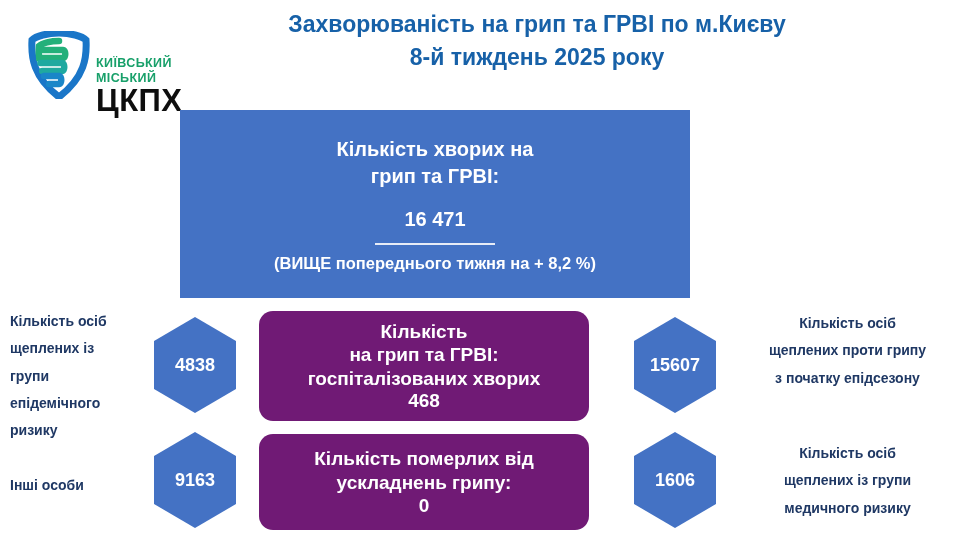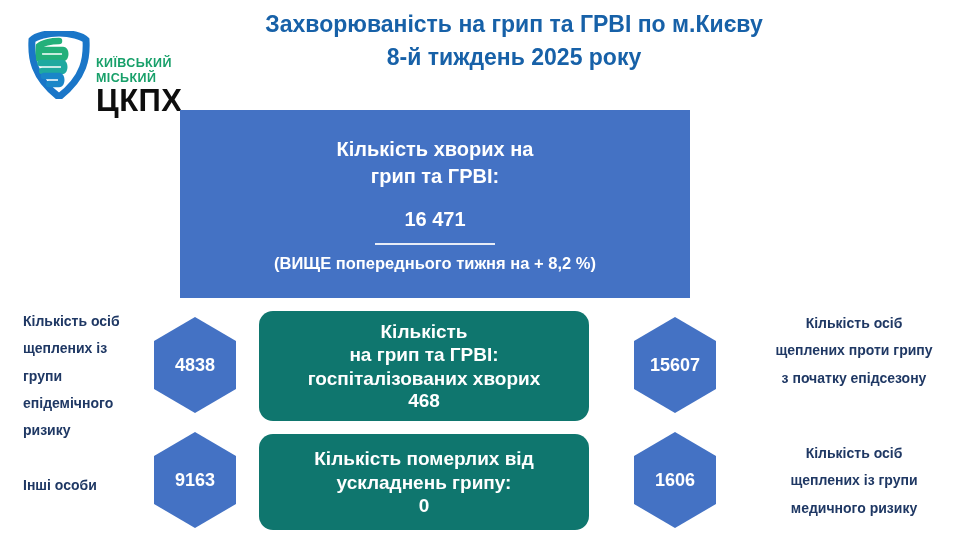--- a/index.html
+++ b/index.html
@@ -49,21 +49,21 @@
     font-weight: bold;
     letter-spacing: 0.5px;
     color: #0E0E0E;
     margin-top: 1px;
     line-height: 1;
   }
 
   
   .title {
     position: absolute;
-    left: 169px;
+    left: 192px;
     top: 8px;
     width: 690px;
     text-align: center;
     color: #1761A8;
     font-size: 23px;
     font-weight: bold;
     line-height: 1.45;
   }
   .title-line { display: block; }
 
@@ -107,21 +107,21 @@
   }
 
   
   .side-label {
     position: absolute;
     color: #1F3864;
     font-size: 14px;
     font-weight: bold;
     line-height: 1.95;
   }
-  .side-label span { display: block; margin-left: 13px; }
+  .side-label span { display: block; }
 
   #label-left-top   { left: 10px;  top: 308px; width: 140px; text-align: left; }
   #label-left-bot   { left: 10px;  top: 472px; width: 140px; text-align: left; }
   #label-right-top  { left: 740px; top: 310px; width: 215px; text-align: center; }
   #label-right-bot  { left: 740px; top: 440px; width: 215px; text-align: center; }
 
   
   .hex {
     position: absolute;
     width: 82px;
@@ -136,21 +136,21 @@
     font-weight: bold;
   }
   #hex-1 { left: 154px; top: 317px; }
   #hex-2 { left: 154px; top: 432px; }
   #hex-3 { left: 634px; top: 317px; }
   #hex-4 { left: 634px; top: 432px; }
 
   
   .card {
     position: absolute;
-    background: #0f766e;
+    background: #701a75;
     border-radius: 14px;
     color: #ffffff;
     display: flex;
     flex-direction: column;
     align-items: center;
     justify-content: center;
     text-align: center;
     padding: 6px 14px;
   }
   .card-heading {

